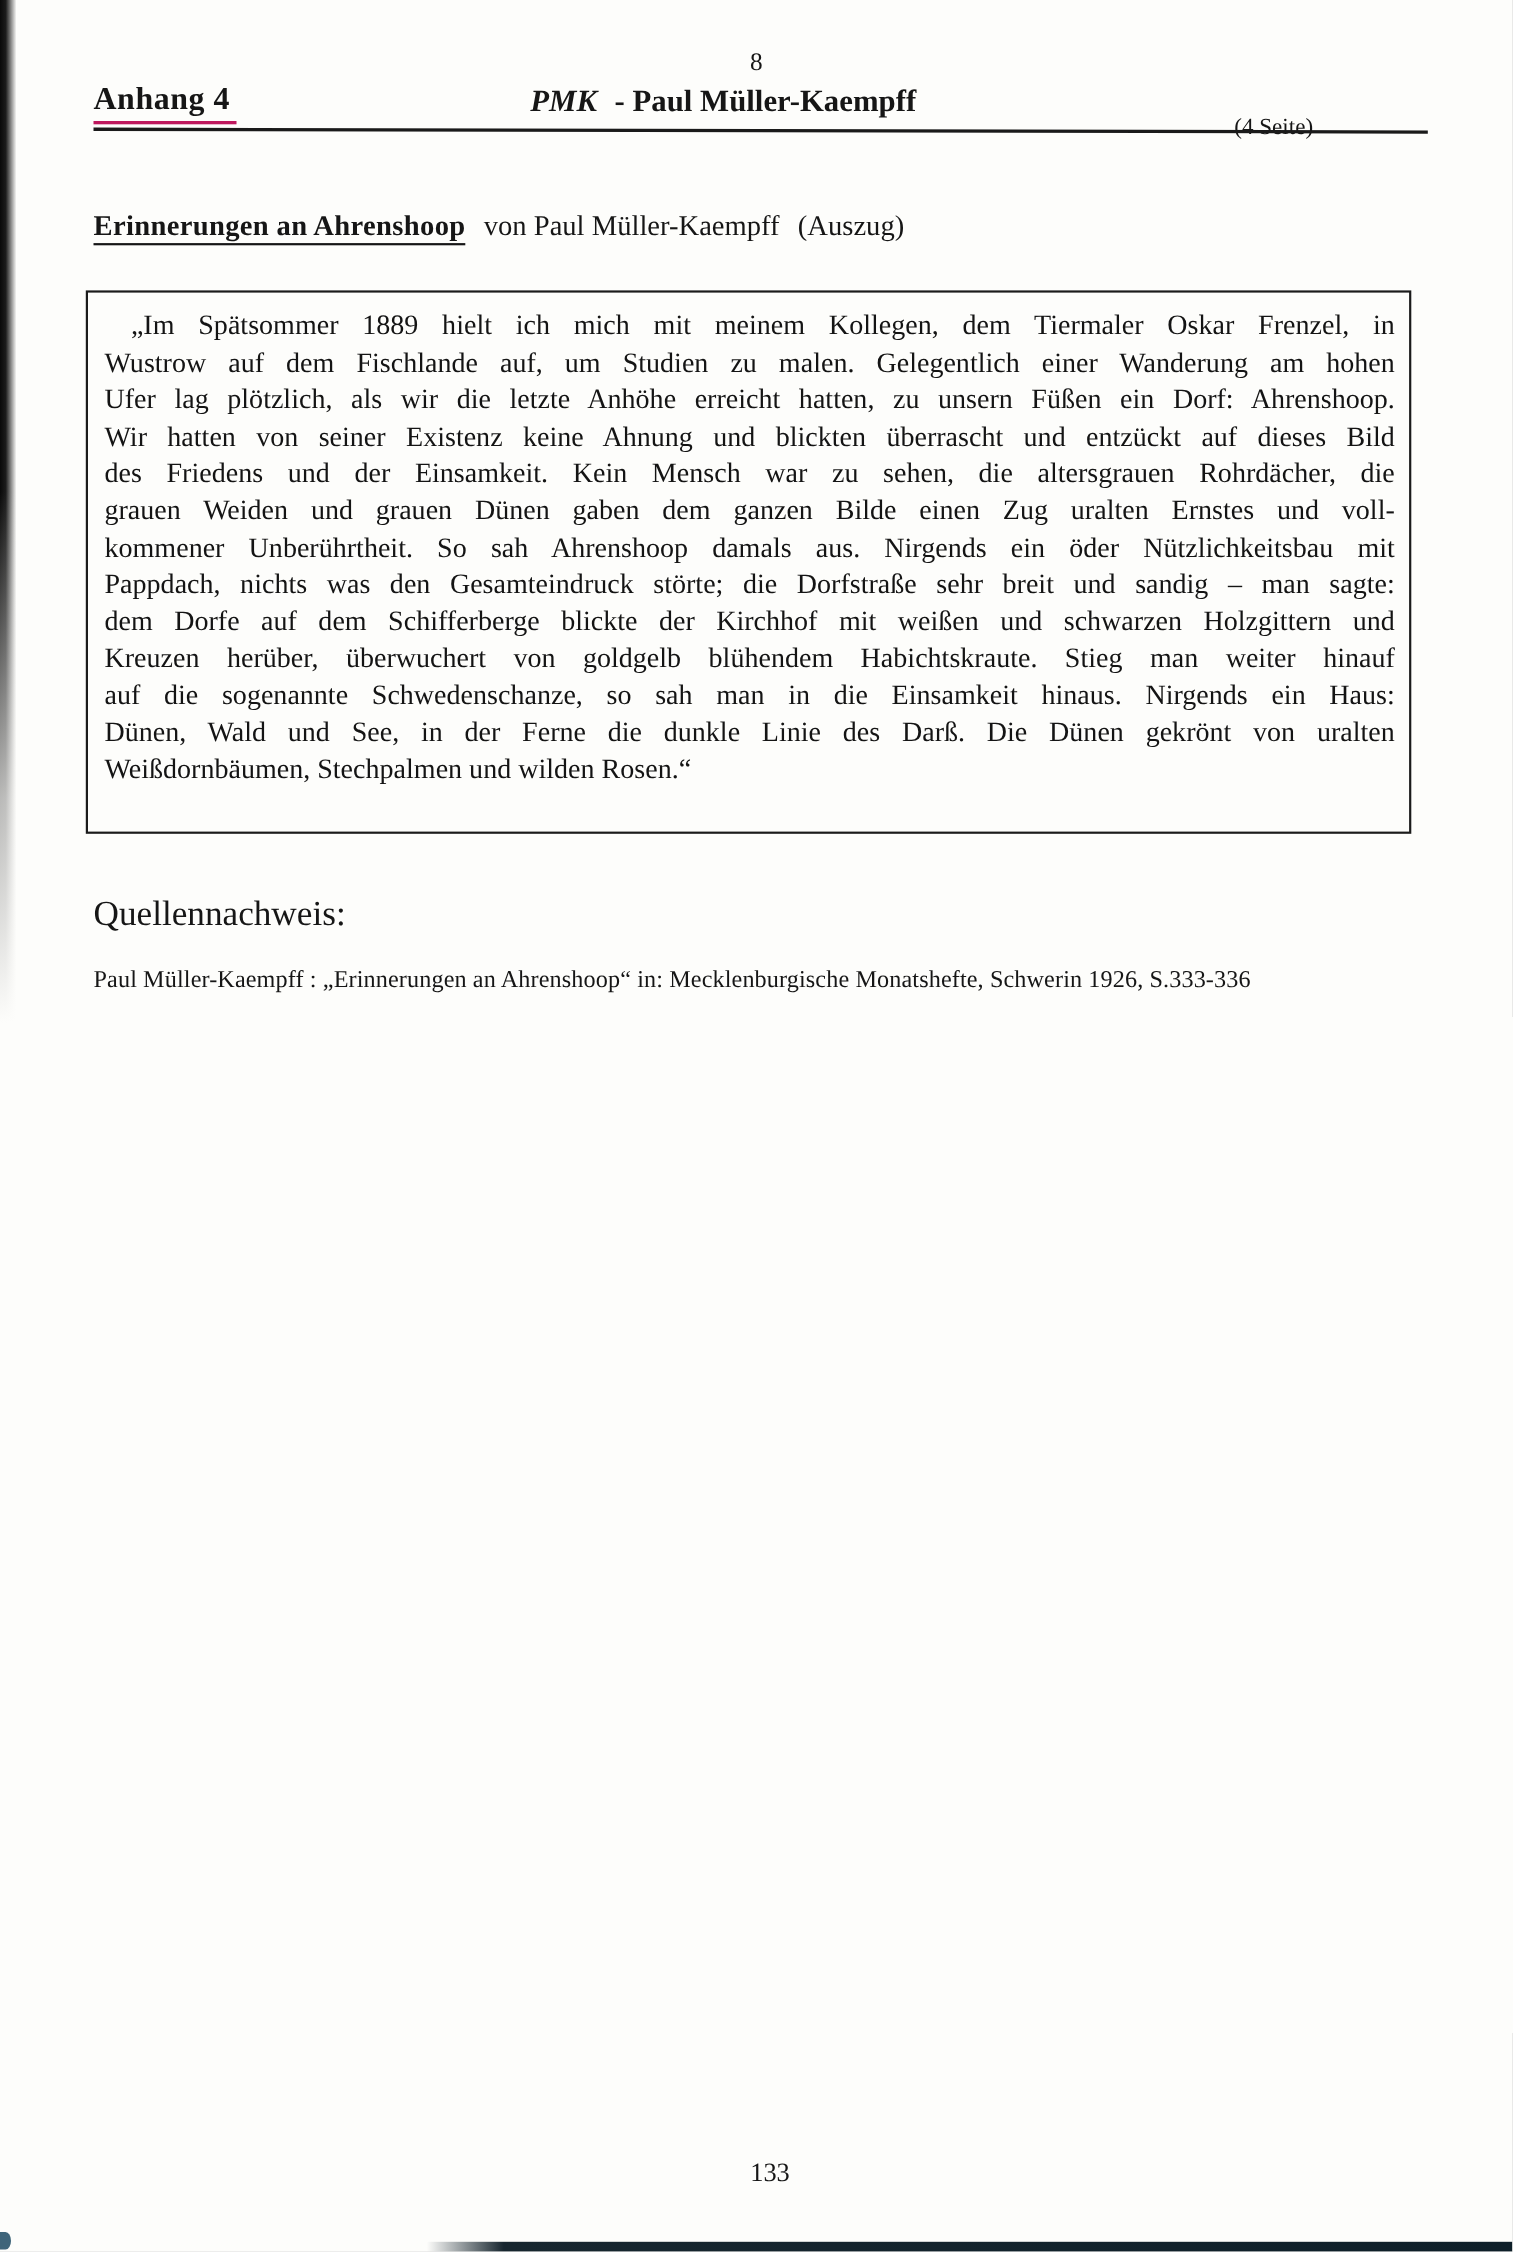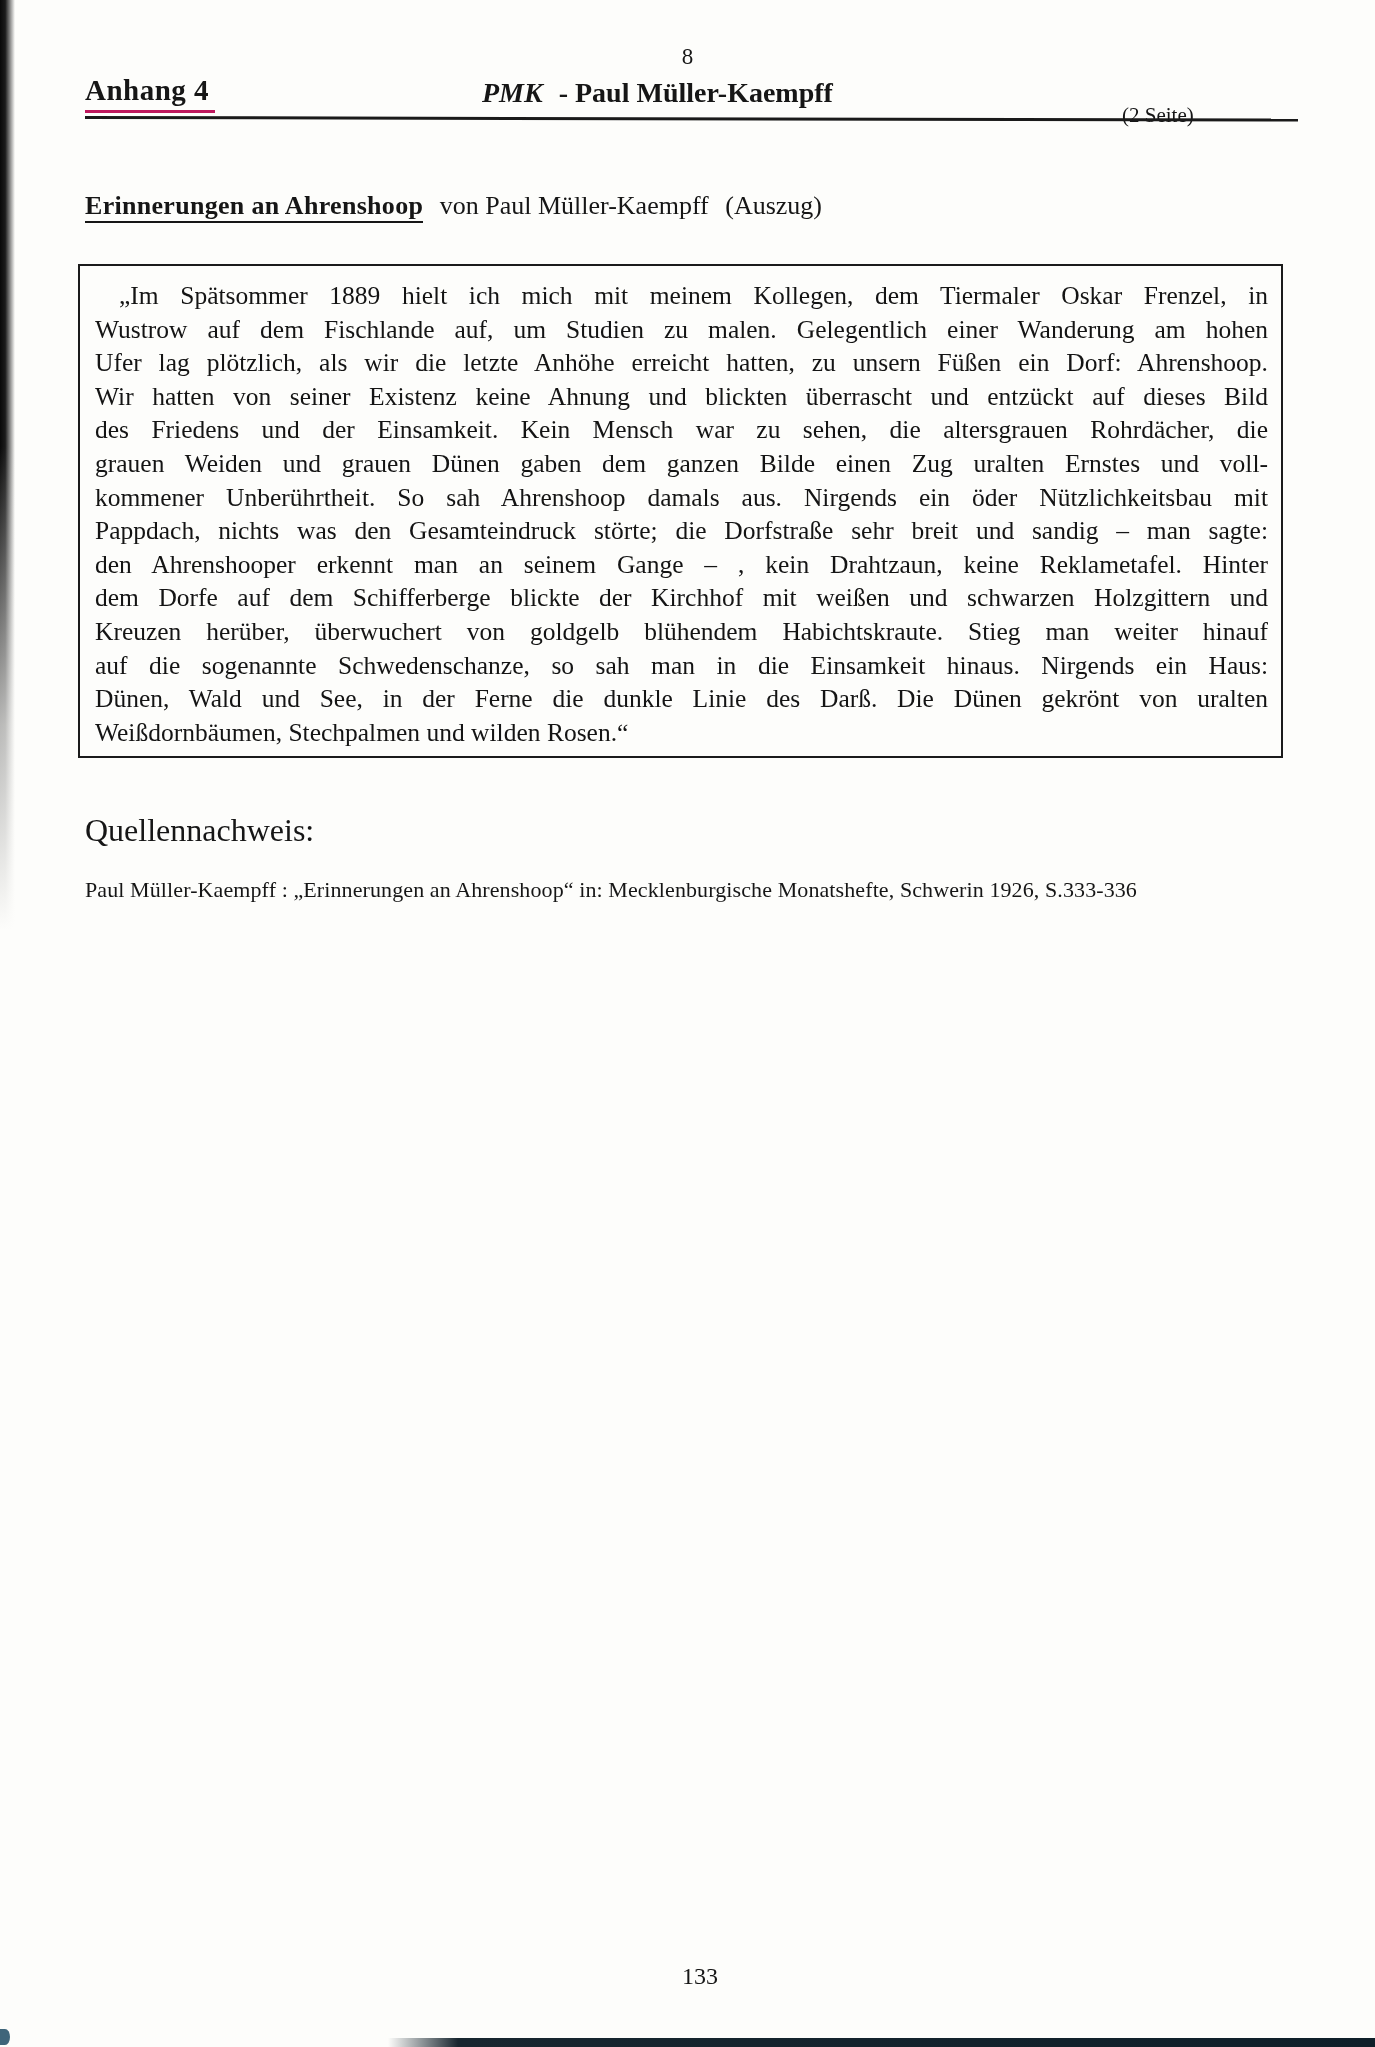--- a/index.html
+++ b/index.html
@@ -90,40 +90,39 @@
 
   <div class="top-num">8</div>
 
   <div class="appendix">Anhang 4</div>
 
   <div class="header-title">
     <span class="abbrev">PMK</span>
     <span class="rest">- Paul Müller-Kaempff</span>
   </div>
 
-  <div class="pages-note">(2 Seite)</div>
+  <div class="pages-note">(4 Seite)</div>
 
   <div class="header-rule"></div>
 
   <div class="section-heading">
     <span class="u">Erinnerungen an Ahrenshoop</span>
     <span class="author">von Paul Müller-Kaempff</span>
     <span class="excerpt">(Auszug)</span>
   </div>
 
   <div class="quote-box">
       <div class="quote-line first">„Im Spätsommer 1889 hielt ich mich mit meinem Kollegen, dem Tiermaler Oskar Frenzel, in</div>
       <div class="quote-line">Wustrow auf dem Fischlande auf, um Studien zu malen. Gelegentlich einer Wanderung am hohen</div>
       <div class="quote-line">Ufer lag plötzlich, als wir die letzte Anhöhe erreicht hatten, zu unsern Füßen ein Dorf: Ahrenshoop.</div>
       <div class="quote-line">Wir hatten von seiner Existenz keine Ahnung und blickten überrascht und entzückt auf dieses Bild</div>
       <div class="quote-line">des Friedens und der Einsamkeit. Kein Mensch war zu sehen, die altersgrauen Rohrdächer, die</div>
       <div class="quote-line">grauen Weiden und grauen Dünen gaben dem ganzen Bilde einen Zug uralten Ernstes und voll-</div>
       <div class="quote-line">kommener Unberührtheit. So sah Ahrenshoop damals aus. Nirgends ein öder Nützlichkeitsbau mit</div>
       <div class="quote-line">Pappdach, nichts was den Gesamteindruck störte; die Dorfstraße sehr breit und sandig – man sagte:</div>
-      <div class="quote-line">den Ahrenshooper erkennt man an seinem Gange – , kein Drahtzaun, keine Reklametafel. Hinter</div>
       <div class="quote-line">dem Dorfe auf dem Schifferberge blickte der Kirchhof mit weißen und schwarzen Holzgittern und</div>
       <div class="quote-line">Kreuzen herüber, überwuchert von goldgelb blühendem Habichtskraute. Stieg man weiter hinauf</div>
       <div class="quote-line">auf die sogenannte Schwedenschanze, so sah man in die Einsamkeit hinaus. Nirgends ein Haus:</div>
       <div class="quote-line">Dünen, Wald und See, in der Ferne die dunkle Linie des Darß. Die Dünen gekrönt von uralten</div>
       <div class="quote-line last">Weißdornbäumen, Stechpalmen und wilden Rosen.“</div>
     </div>
 
   <div class="source-label">Quellennachweis:</div>
   <div class="source-citation">Paul Müller-Kaempff : „Erinnerungen an Ahrenshoop“ in: Mecklenburgische Monatshefte, Schwerin 1926, S.333-336</div>
 

